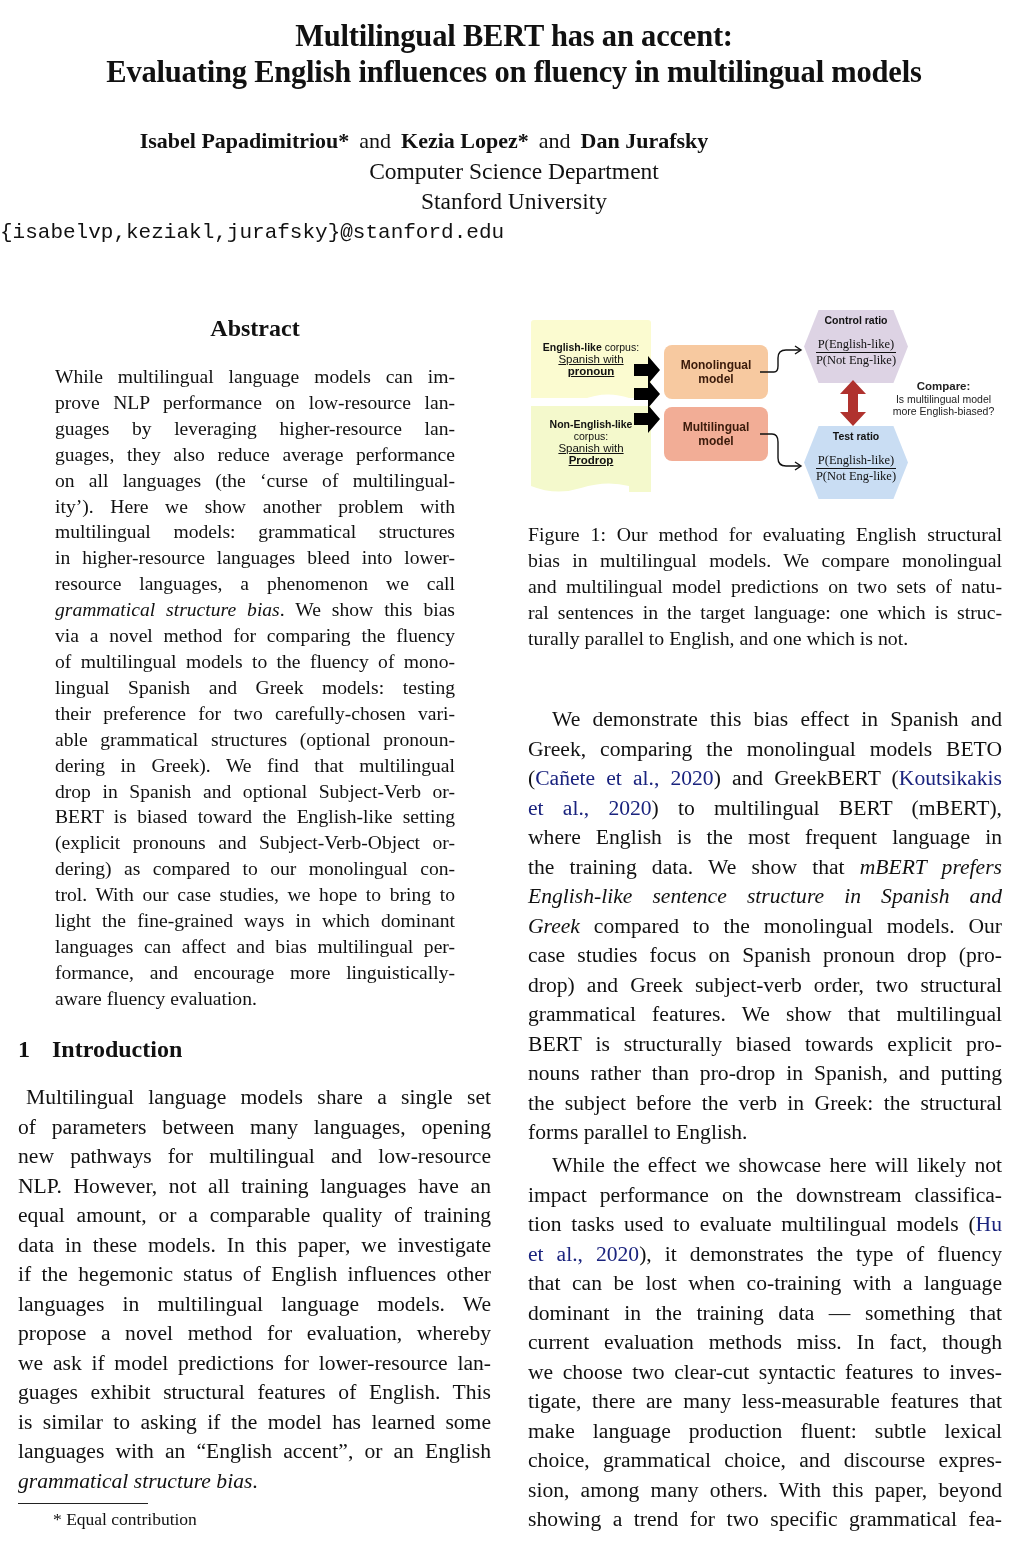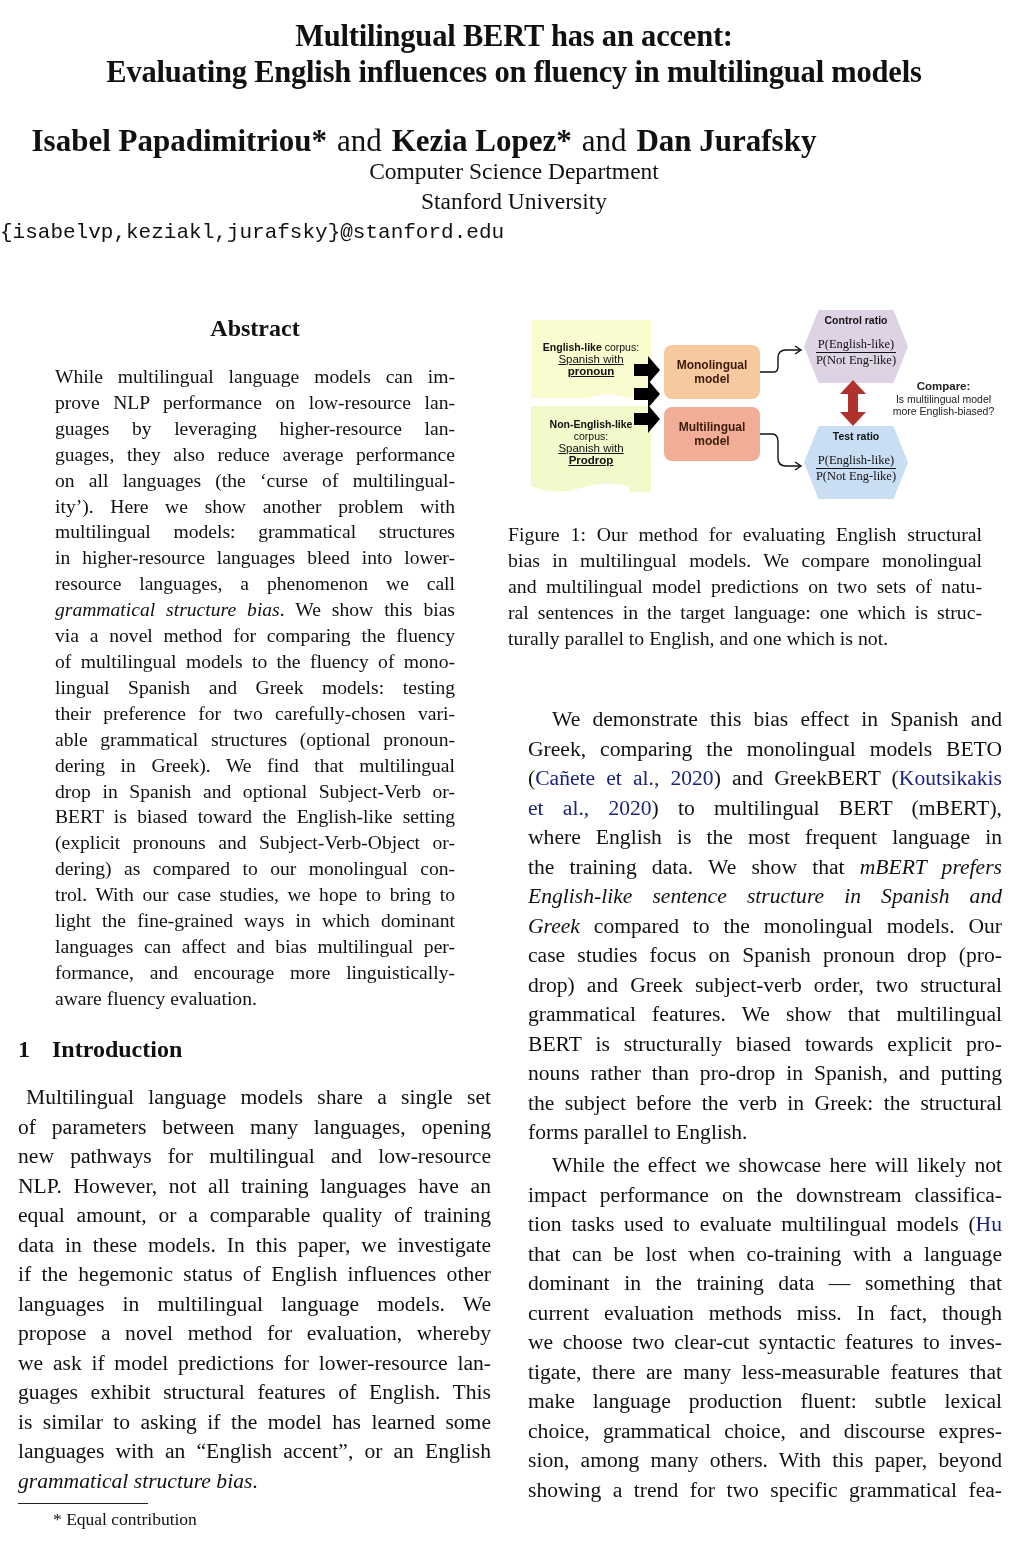--- a/index.html
+++ b/index.html
@@ -2,21 +2,21 @@
 <html><head>
 <meta charset="utf-8">
 <style>
   * { box-sizing: border-box; margin: 0; padding: 0; }
   html, body { width: 1028px; height: 1556px; background: #ffffff; overflow: hidden; }
   body { font-family: "Liberation Serif", "DejaVu Serif", serif; color: #111; position: relative; }
 
   .title { position: absolute; left: 0; top: 18px; width: 1028px; text-align: center;
            font-weight: bold; font-size: 30.5px; line-height: 36px; letter-spacing: -0.2px; }
   .authors { position: absolute; left: 0; top: 126px; width: 848px; text-align: center;
-             font-size: 31px; line-height: 30px; }
+             font-size: 22px; line-height: 30px; }
   .authors b { font-weight: bold; }
   .authors .and { margin: 0 10px; }
   .affil { position: absolute; left: 0; width: 1028px; text-align: center; font-size: 23.5px; line-height: 30px; }
   .email { position: absolute; left: 0; top: 218px; width: 1028px; text-align: left;
            font-family: "Liberation Mono", "DejaVu Sans Mono", monospace; font-size: 21px; line-height: 30px; }
 
   .abstract-title { position: absolute; left: 40px; width: 430px; top: 313px; text-align: center;
                     font-weight: bold; font-size: 24px; line-height: 30px; }
   .abstract { position: absolute; left: 55px; top: 364px; width: 400px; font-size: 19.6px;
               line-height: 25.9px; text-align: justify; hyphens: manual; }
@@ -24,35 +24,35 @@
   .ln.last { text-align-last: left; }
 
   .section-head { position: absolute; left: 18px; top: 1034px; font-weight: bold; font-size: 24px; line-height: 30px; }
   .section-head .num { margin-right: 22px; }
 
   .intro { position: absolute; left: 18px; top: 1083px; width: 473px; font-size: 21.6px; line-height: 29.5px; }
   .footrule { position: absolute; left: 18px; top: 1503px; width: 130px; height: 1px; background: #222; }
   .footnote { position: absolute; left: 53px; top: 1508px; font-size: 17.5px; line-height: 22px; }
 
   .figure { position: absolute; left: 526px; top: 310px; width: 485px; height: 192px; }
-  .caption { position: absolute; left: 508px; top: 521px; width: 474px; font-size: 19.8px; line-height: 26px; }
+  .caption { position: absolute; left: 528px; top: 521px; width: 474px; font-size: 19.8px; line-height: 26px; }
 
   .rcol { position: absolute; left: 528px; width: 474px; font-size: 21.6px; line-height: 29.5px; }
   .cite { color: #1a237e; }
   i { }
 
   
   .fig-text { font-family: "Liberation Sans", "DejaVu Sans", sans-serif; }
   .corpus { position: absolute; width: 120px; background: #fbfbd0; text-align: center; font-size: 10.5px; line-height: 12px; color: #111; }
   .corpus.c1 { left: 5px; top: 10px; height: 78px; padding-top: 21px;
                border-radius: 3px 3px 0 0; }
   .corpus.c2 { left: 5px; top: 96px; height: 86px; padding-top: 12px; background: #f4f9cc; }
   .corpus .u { text-decoration: underline; font-size: 11.5px; }
   .corpus .ub { text-decoration: underline; font-weight: bold; font-size: 11.5px; }
-  .model-box { position: absolute; left: 138px; width: 96px; height: 54px; border-radius: 8px;
+  .model-box { position: absolute; left: 138px; width: 104px; height: 54px; border-radius: 8px;
                font-family: "Liberation Sans", "DejaVu Sans", sans-serif; font-weight: bold; font-size: 12px;
                line-height: 14px; color: #3a1a0a; display: flex; align-items: center; justify-content: center; text-align: center; }
   .model-box.mono { top: 35px; background: #f7c9a0; }
   .model-box.multi { top: 97px; background: #f2ad96; }
   .hex { position: absolute; left: 278px; width: 104px; height: 73px;
          clip-path: polygon(14% 0, 86% 0, 100% 50%, 86% 100%, 14% 100%, 0 50%); text-align: center; }
   .hex.control { top: 0; background: #ddd3e4; }
   .hex.test { top: 116px; background: #c9ddf3; }
   .hex .h-title { font-family: "Liberation Sans", "DejaVu Sans", sans-serif; font-weight: bold; font-size: 10.5px; line-height: 13px; margin-top: 4px; }
   .hex .frac { font-family: "Liberation Serif", "DejaVu Serif", serif; font-size: 12.5px; line-height: 15px; }
@@ -213,20 +213,21 @@
   <span class="ln">BERT is structurally biased towards explicit pro-</span>
   <span class="ln">nouns rather than pro-drop in Spanish, and putting</span>
   <span class="ln">the subject before the verb in Greek: the structural</span>
   <span class="ln last">forms parallel to English.</span>
 </div>
 
 <div class="rcol col" style="top:1151px">
   <span class="ln" style="padding-left:24px">While the effect we showcase here will likely not</span>
   <span class="ln">impact performance on the downstream classifica-</span>
   <span class="ln"><span>tion tasks used to evaluate multilingual models (</span><span class="cite">Hu</span></span>
+  <span class="ln"><span class="cite">et al., 2020</span><span>), it demonstrates the type of fluency</span></span>
   <span class="ln">that can be lost when co-training with a language</span>
   <span class="ln">dominant in the training data — something that</span>
   <span class="ln">current evaluation methods miss.  In fact, though</span>
   <span class="ln">we choose two clear-cut syntactic features to inves-</span>
   <span class="ln">tigate, there are many less-measurable features that</span>
   <span class="ln">make language production fluent:  subtle lexical</span>
   <span class="ln">choice, grammatical choice, and discourse expres-</span>
   <span class="ln">sion, among many others. With this paper, beyond</span>
   <span class="ln">showing a trend for two specific grammatical fea-</span>
 </div>

